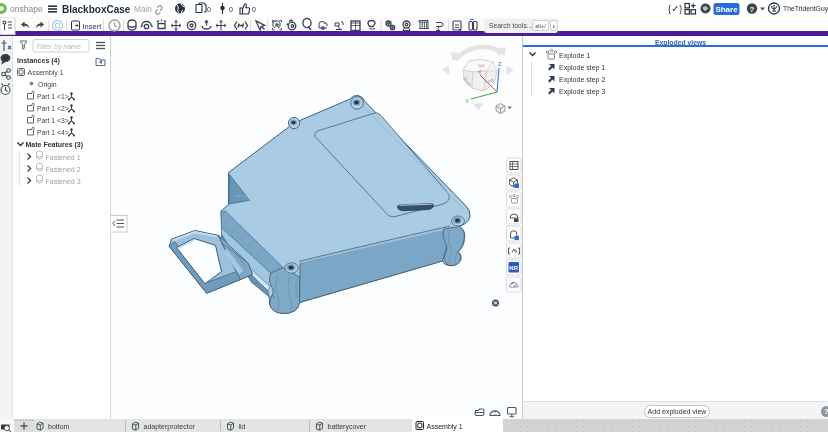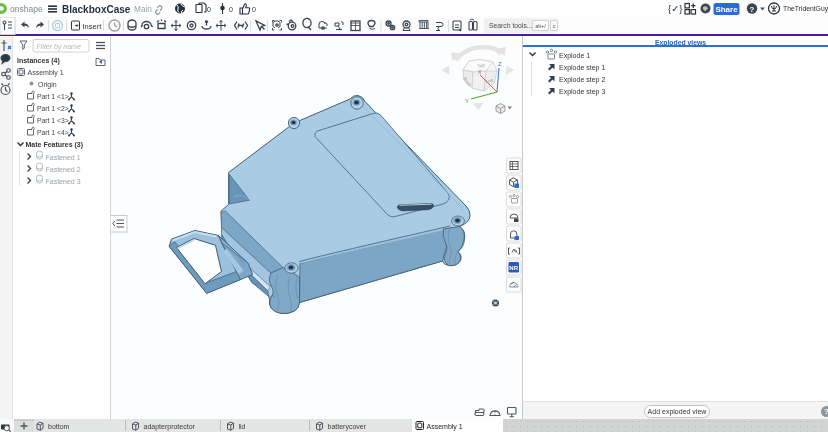--- a/index.html
+++ b/index.html
@@ -1,20 +1,20 @@
 <!DOCTYPE html>
 <html><head>
 <meta charset="utf-8">
 <style>
 * { margin:0; padding:0; box-sizing:border-box; }
 html,body { width:828px; height:432px; overflow:hidden; background:#fff;
   font-family:"Liberation Sans", sans-serif; }
 .abs { position:absolute; }
 #topbar { left:0; top:0; width:816px; height:17px; background:#fff; }
-#toolbar { left:0; top:17px; width:828px; height:19px; background:#fcfcfc; border-bottom:2px solid #4c1d95; }
+#toolbar { left:0; top:17px; width:828px; height:19px; background:#fcfcfc; border-bottom:5px solid #4c1d95; }
 #leftstrip { left:0; top:36px; width:13px; height:383px; background:#f3f4f4; border-right:1px solid #e2e2e2; }
 #leftpanel { left:13px; top:36px; width:98px; height:383px; background:#fff; border-right:1px solid #d4d4d4; }
 #canvas { left:111px; top:36px; width:411px; height:383px; background:#fcfdfe; }
 #rightpanel { left:522px; top:36px; width:306px; height:365px; background:#fff; border-left:1px solid #c9c9c9; }
 #rightfooter { left:522px; top:401px; width:306px; height:18px; background:#f4f4f4; border-top:1px solid #e0e0e0; border-left:1px solid #c9c9c9; }
 #tabbar { left:0; top:419px; width:828px; height:13px; background:#d2d4d3; }
 svg { display:block; }
 </style>
 </head>
 <body>

